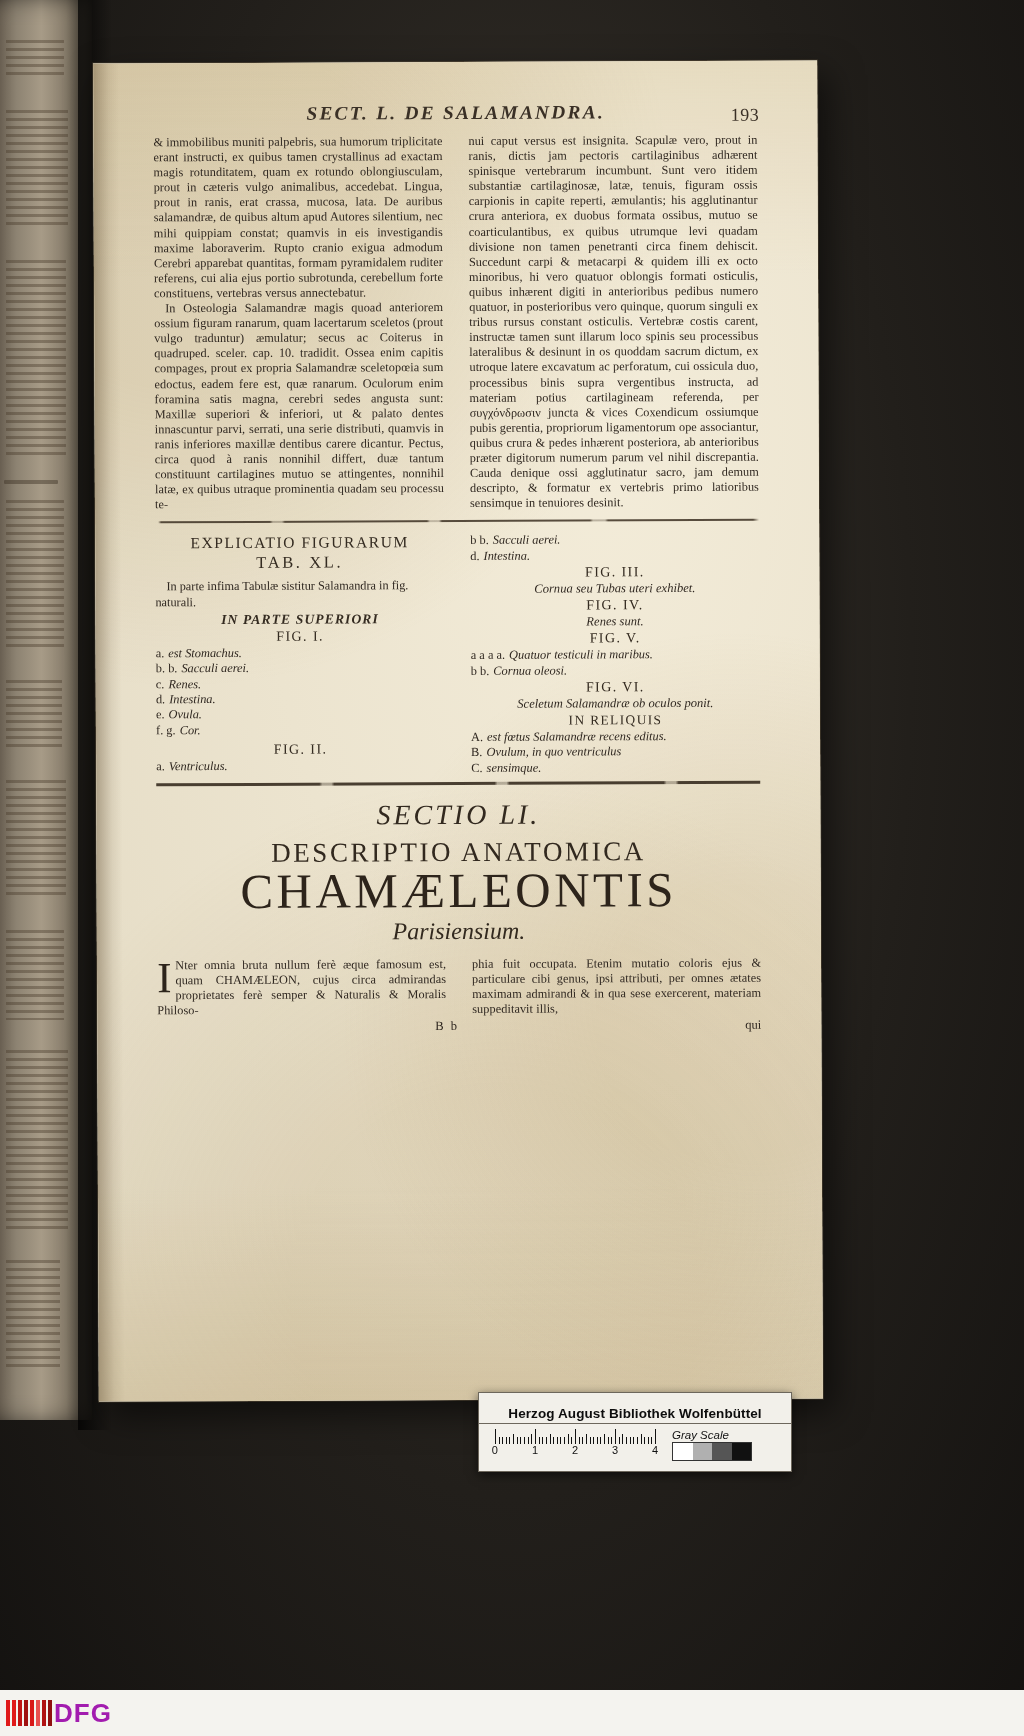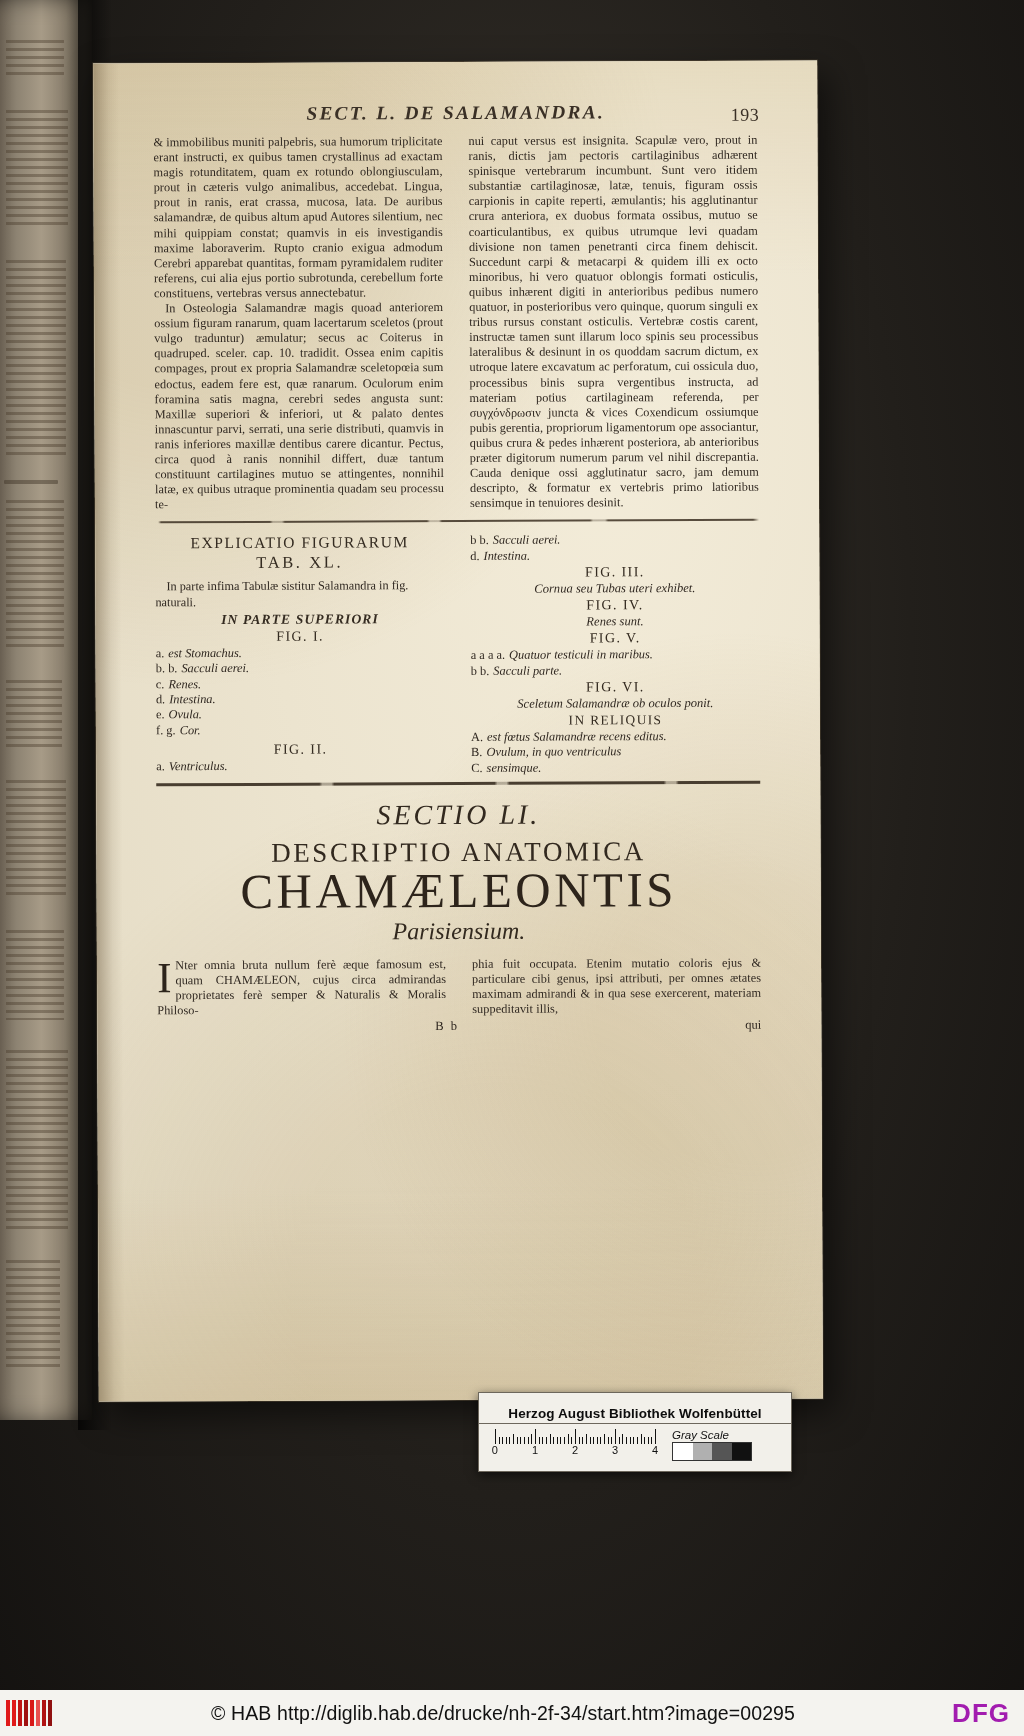--- a/index.html
+++ b/index.html
@@ -318,21 +318,21 @@
 
             <div class="fig-num">FIG. III.</div>
             <div class="fig-cap">Cornua seu Tubas uteri exhibet.</div>
 
             <div class="fig-num">FIG. IV.</div>
             <div class="fig-cap">Renes sunt.</div>
 
             <div class="fig-num">FIG. V.</div>
             <ul class="fig-list">
               <li><span class="key">a a a a.</span><span class="val">Quatuor testiculi in maribus.</span></li>
-              <li><span class="key">b b.</span><span class="val">Sacculi parte.</span></li>
+              <li><span class="key">b b.</span><span class="val">Cornua oleosi.</span></li>
             </ul>
 
             <div class="fig-num">FIG. VI.</div>
             <div class="fig-cap">Sceletum Salamandræ ob oculos ponit.</div>
 
             <div class="fig-num small">IN RELIQUIS</div>
             <ul class="fig-list">
               <li><span class="key">A.</span><span class="val">est fœtus Salamandræ recens editus.</span></li>
               <li><span class="key">B.</span><span class="val">Ovulum, in quo ventriculus</span></li>
               <li><span class="key">C.</span><span class="val">sensimque.</span></li>
@@ -442,17 +442,16 @@
     <div class="colorbars" id="color-bars">
         <i style="background: rgb(224, 26, 26);"></i>
         <i style="background: rgb(224, 26, 26);"></i>
         <i style="background: rgb(192, 20, 20);"></i>
         <i style="background: rgb(160, 16, 16);"></i>
         <i style="background: rgb(216, 24, 24);"></i>
         <i style="background: rgb(232, 80, 80);"></i>
         <i style="background: rgb(176, 18, 18);"></i>
         <i style="background: rgb(144, 16, 16);"></i>
       </div>
-    <div class="credit-text">© HAB http://diglib.hab.de/drucke/nh-2f-34/start.htm?image=00295</div>
     <div class="dfg">DFG</div>
   </div>
 
 </div>
 
 </body></html>

